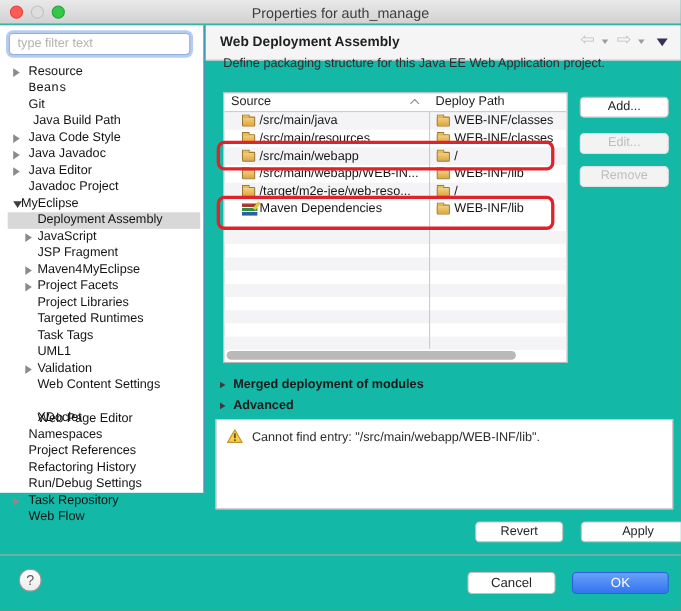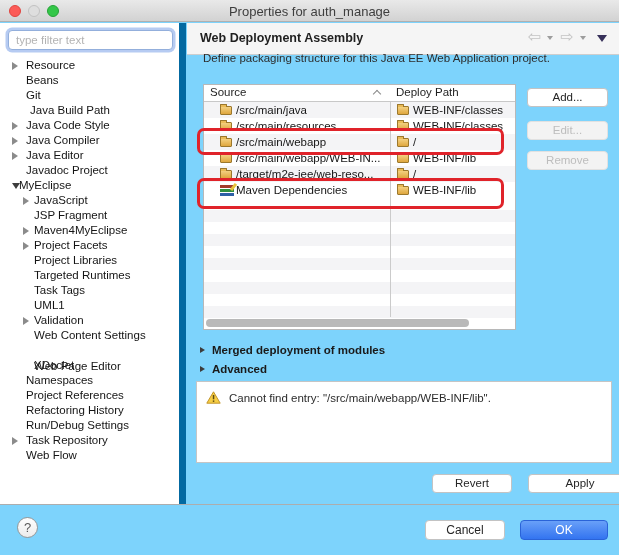--- a/index.html
+++ b/index.html
@@ -1,32 +1,32 @@
 <!DOCTYPE html>
 <html><head>
 <meta charset="utf-8">
 <style>
   * { margin:0; padding:0; box-sizing:border-box; }
   body { font-family:"Liberation Sans","DejaVu Sans",sans-serif; background:#888; }
-  .window { position:relative; width:619px; height:555px; background:#7dd3fc; overflow:hidden;
+  .window { position:relative; width:619px; height:555px; background:#14b8a6; overflow:hidden;
             font-family:"Liberation Sans","DejaVu Sans",sans-serif; }
 
   
   .titlebar { position:absolute; left:0; top:0; width:619px; height:22px;
               background:linear-gradient(#e9e9e9,#d2d2d2); border-bottom:1px solid #b0b0b0; }
   .light { position:absolute; top:5px; width:12px; height:12px; border-radius:50%; }
   .light-red   { left:9px;  background:#fc5b57; border:1px solid #e04540; }
   .light-gray  { left:28px; background:#dedede; border:1px solid #c2c2c2; }
   .light-green { left:47px; background:#34c749; border:1px solid #27a338; }
   .win-title { position:absolute; left:0; right:0; top:4px; text-align:center;
                font-size:13px; color:#3e3e3e; }
 
   
-  .sidebar { position:absolute; left:0; top:23px; width:186px; height:481px;
-             background:#fff; border-right:7px solid #0369a1; }
+  .sidebar { position:absolute; left:0; top:23px; width:186px; height:425px;
+             background:#fff; border-right:1px solid #0369a1; }
   .filter { position:absolute; left:8px; top:7px; width:165px; height:20px;
             border:1px solid #93afdc; border-radius:4px; padding:0 7px;
             box-shadow:0 0 0 2.5px rgba(122,161,232,.55);
             font:11.5px "Liberation Sans","DejaVu Sans",sans-serif; color:#333; outline:none; }
   .filter::placeholder { color:#b3b3b3; }
   .tree { position:absolute; left:0; top:35px; right:1px; }
   .tree-item { position:relative; height:15px; line-height:15px; font-size:11.5px;
                color:#141414; white-space:nowrap; }
   .tree-item.selected::before { content:""; position:absolute; left:7px; right:2px; top:0;
                bottom:0; background:#d8d8d8; }
@@ -132,46 +132,49 @@
   </div>
 
   <div class="sidebar">
     <input class="filter" placeholder="type filter text" style="">
     <div class="tree" id="tree">
         <div class="tree-item">
           <span class="tri tri-right" style="left: 12px;"></span>
           <span class="tree-label" style="left: 26px;">Resource</span>
         </div>
         <div class="tree-item">
-          <span class="tree-label" style="left: 26px;">Beans</span>
+          <span class="tree-label" style="left: 26px; font-family: Liberation Mono, monospace;">Beans</span>
         </div>
         <div class="tree-item">
           <span class="tree-label" style="left: 26px;">Git</span>
         </div>
         <div class="tree-item">
           <span class="tree-label" style="left: 10px; margin-left: 20px;">Java Build Path</span>
         </div>
         <div class="tree-item">
           <span class="tri tri-right" style="left: 12px;"></span>
           <span class="tree-label" style="left: 26px;">Java Code Style</span>
         </div>
         <div class="tree-item">
           <span class="tri tri-right" style="left: 12px;"></span>
-          <span class="tree-label" style="left: 26px;">Java Compiler</span>
+          <span class="tree-label" style="left: 26px;">Java Javadoc</span>
         </div>
         <div class="tree-item">
           <span class="tri tri-right" style="left: 12px;"></span>
           <span class="tree-label" style="left: 26px;">Java Editor</span>
         </div>
         <div class="tree-item">
           <span class="tree-label" style="left: 26px;">Javadoc Project</span>
         </div>
         <div class="tree-item">
           <span class="tri tri-down" style="left: 12px;"></span>
           <span class="tree-label" style="left: 19px;">MyEclipse</span>
+        </div>
+        <div class="tree-item selected">
+          <span class="tree-label" style="left: 34px;">Deployment Assembly</span>
         </div>
         <div class="tree-item">
           <span class="tri tri-right" style="left: 23px;"></span>
           <span class="tree-label" style="left: 34px;">JavaScript</span>
         </div>
         <div class="tree-item">
           <span class="tree-label" style="left: 34px;">JSP Fragment</span>
         </div>
         <div class="tree-item">
           <span class="tri tri-right" style="left: 23px;"></span>

